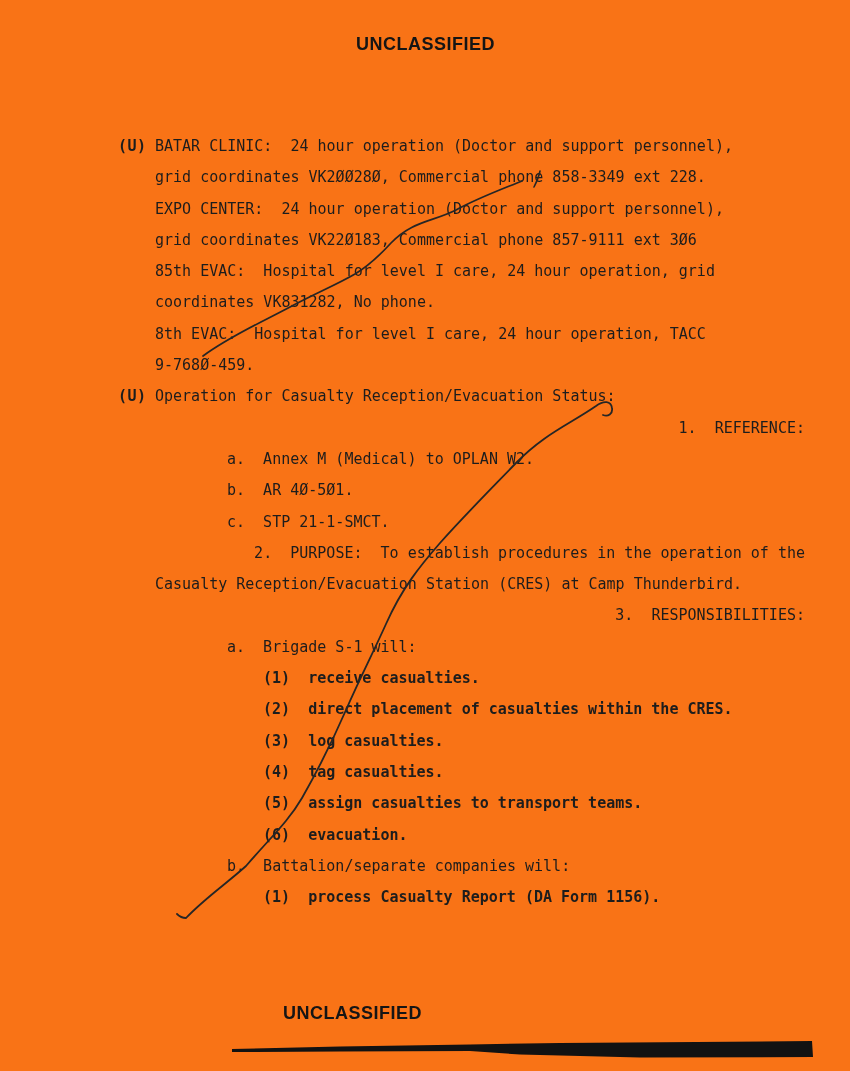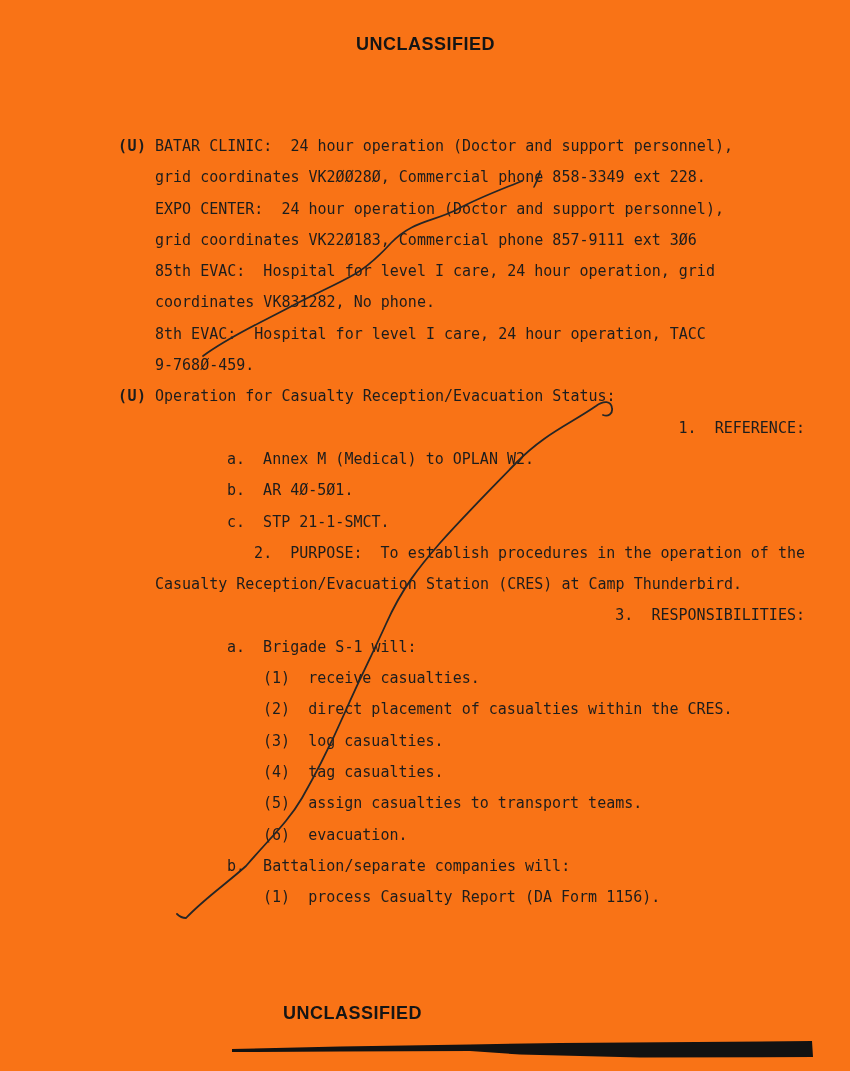--- a/index.html
+++ b/index.html
@@ -36,21 +36,21 @@
   .doc-line .para-marker {
     position: absolute;
     left: -37px;
     top: 0;
     font-weight: bold;
     letter-spacing: 0.5px;
   }
   .indent-0 { padding-left: 0; }
   .indent-1 { padding-left: 36px; text-align: right; }
   .indent-2 { padding-left: 72px; }
-  .indent-3 { padding-left: 108px; }
+  .indent-3 { padding-left: 108px; font-weight: bold; }
   svg.overlay {
     position: absolute;
     top: 0; left: 0;
     width: 850px; height: 1071px;
     pointer-events: none;
   }
 </style>
 </head>
 <body>
 

